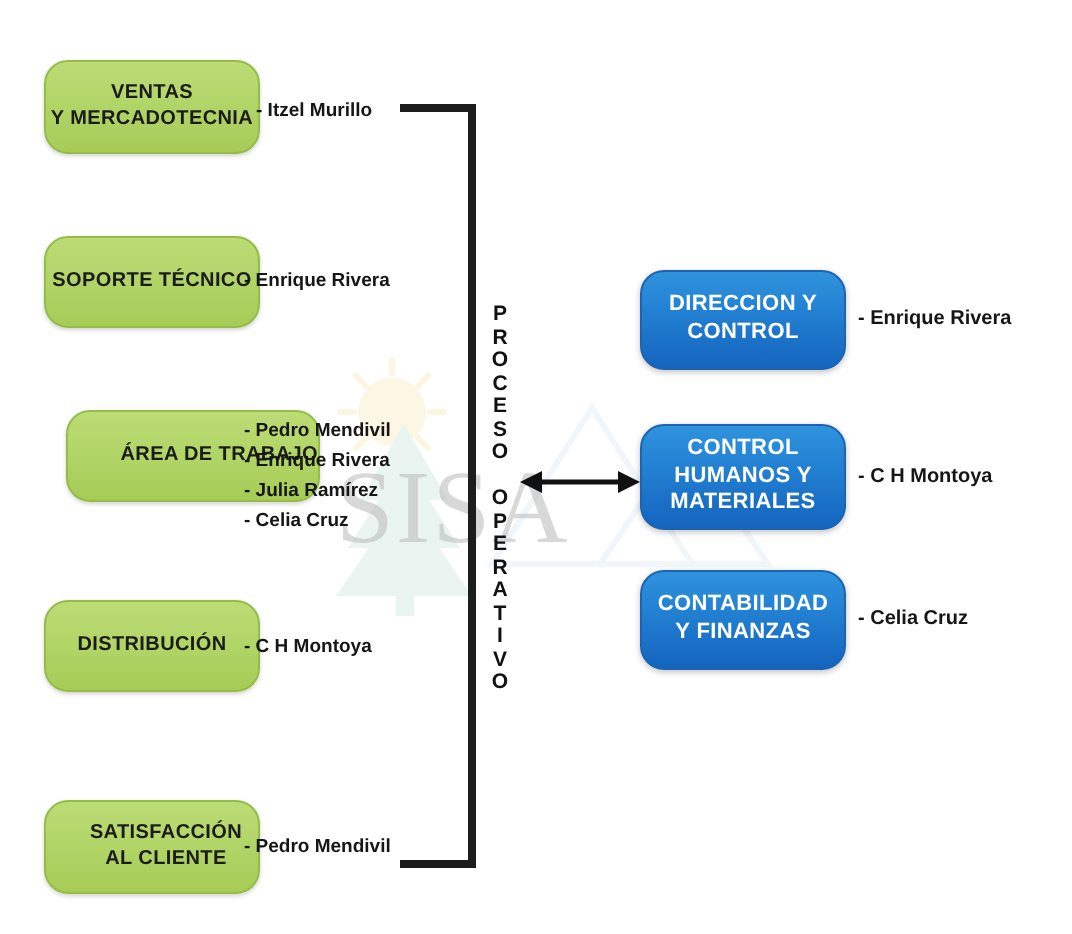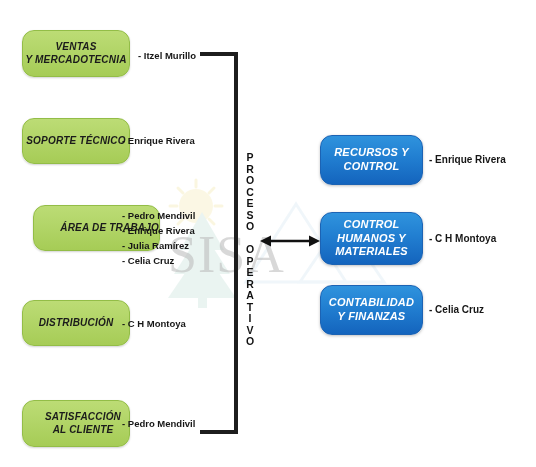--- a/index.html
+++ b/index.html
@@ -50,21 +50,20 @@
     align-items: center;
     justify-content: center;
     text-align: center;
     border-radius: 12px;
     box-sizing: border-box;
   }
   .node .node-label {
     font-weight: bold;
     line-height: 1.25;
     white-space: pre-line;
-    font-style: italic;
   }
 
   .node.green {
     background: linear-gradient(to bottom, #bcdc75 0%, #b2d568 45%, #a6cc56 100%);
     border: 1px solid #93bd47;
     box-shadow: 0 1px 2px rgba(0,0,0,0.18);
   }
   .node.green .node-label {
     color: #1b1b1b;
     font-size: 10px;
@@ -149,21 +148,21 @@
       </g>
       <rect x="48" y="114" width="9" height="16" fill="#bcdcd2"></rect>
     </svg>
   </div>
   <div class="wm-text">SISA</div>
 
   <div class="node green" style="left:22px; top:30px; width:108px; height:47px;">
     <div class="node-label">VENTAS
 Y MERCADOTECNIA</div>
   </div>
-  <div class="names" style="left:138px; top:48px; width:95px;">- Itzel Murillo</div>
+  <div class="names" style="left:128px; top:48px; width:95px;">- Itzel Murillo</div>
 
   <div class="node green" style="left:22px; top:118px; width:108px; height:46px;">
     <div class="node-label">SOPORTE  TÉCNICO</div>
   </div>
   <div class="names" style="left:122px; top:133px; width:95px;">- Enrique Rivera</div>
 
   <div class="node green" style="left:33px; top:205px; width:127px; height:46px;justify-content:flex-end;">
     <div class="node-label">ÁREA DE TRABAJO</div>
   </div>
   <div class="names" style="left:122px; top:208px; width:95px;">- Pedro Mendivil
@@ -208,21 +207,21 @@
 
   <div class="arrow" style="left:260px; top:230px;">
     <svg width="60" height="22" viewBox="0 0 60 22" xmlns="http://www.w3.org/2000/svg">
       <line x1="9" y1="11" x2="51" y2="11" stroke="#111111" stroke-width="2.4"></line>
       <polygon points="0,11 11,5.5 11,16.5" fill="#111111"></polygon>
       <polygon points="60,11 49,5.5 49,16.5" fill="#111111"></polygon>
     </svg>
   </div>
 
   <div class="node blue" style="left:320px; top:135px; width:103px; height:50px;">
-    <div class="node-label">RECURSOS Y
+    <div class="node-label">DIRECCION Y
 CONTROL</div>
   </div>
   <div class="names right-col" style="left:429px; top:152px; width:100px;">- Enrique Rivera</div>
 
   <div class="node blue" style="left:320px; top:212px; width:103px; height:53px;">
     <div class="node-label">CONTROL
 HUMANOS Y
 MATERIALES</div>
   </div>
   <div class="names right-col" style="left:429px; top:231px; width:100px;">- C H Montoya</div>

